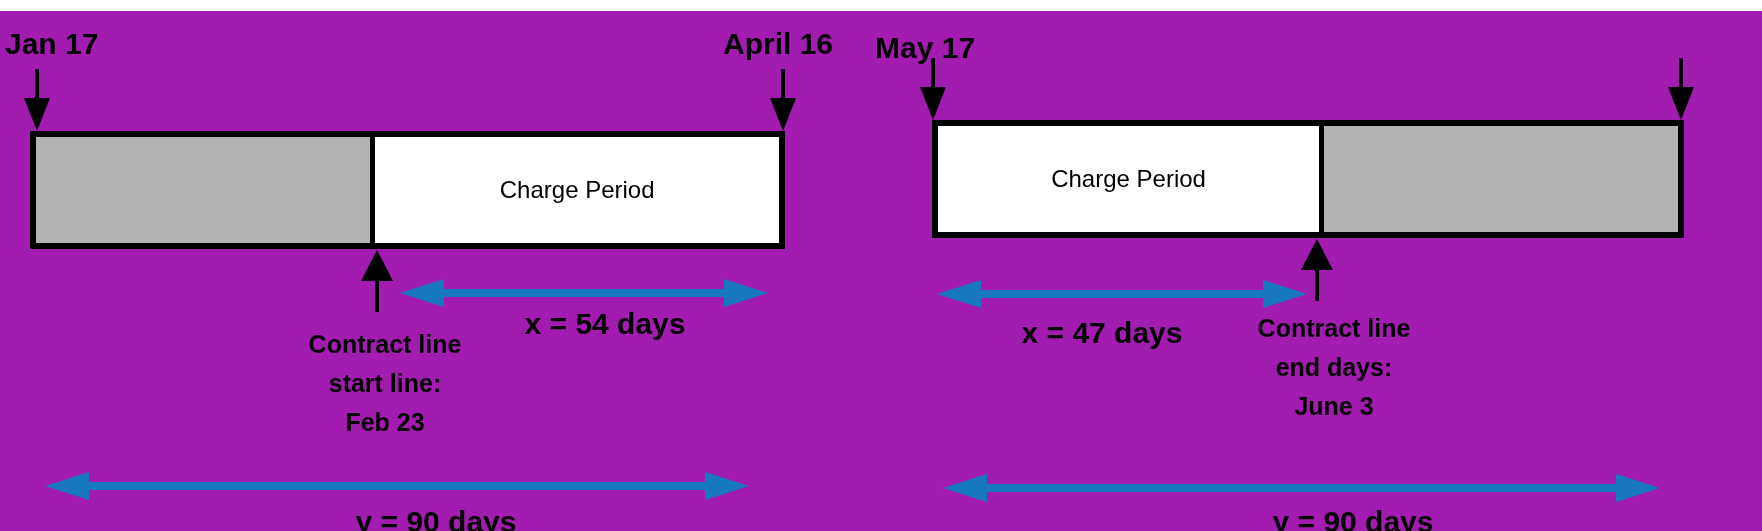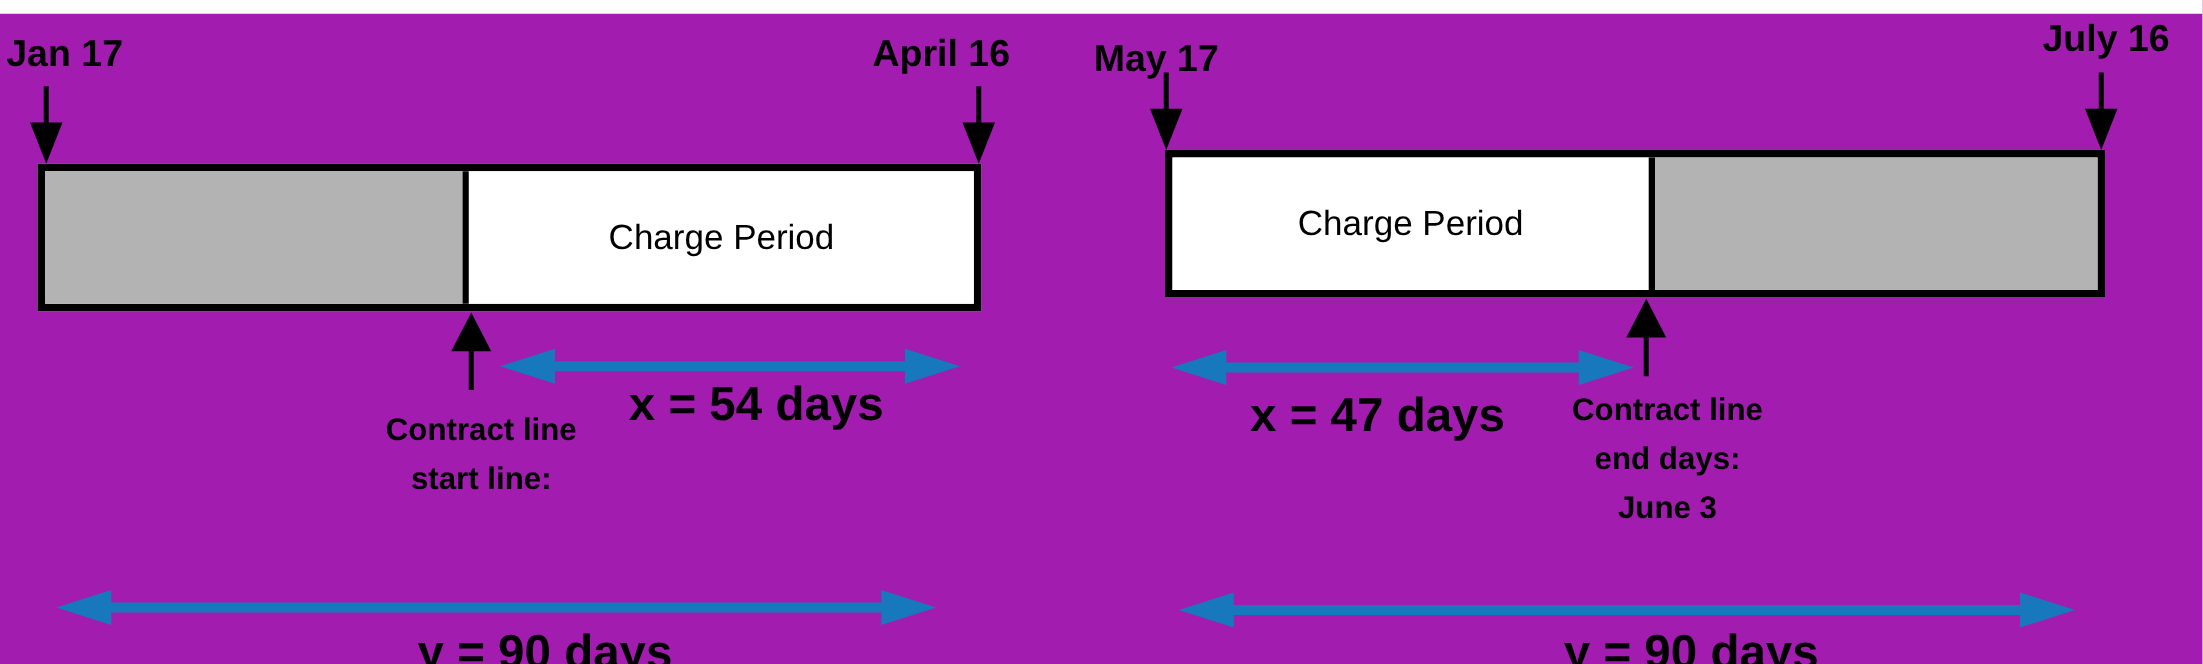--- a/index.html
+++ b/index.html
@@ -16,33 +16,33 @@
     color:#000;
     overflow:hidden;
     margin-top:11px;
   }
   
   .date-label{
     position:absolute;
     font-size:30px;font-weight:bold;line-height:34px;
     white-space:nowrap;
   }
-  .center{text-align:left;}
+  .center{text-align:center;}
   .span-label{
     position:absolute;
-    font-size:38px;font-weight:bold;line-height:32px;
+    font-size:30px;font-weight:bold;line-height:32px;
     text-align:center;white-space:nowrap;
   }
   .contract-note{
     position:absolute;
     font-size:25px;font-weight:bold;line-height:39px;
     text-align:center;white-space:nowrap;
   }
   .charge-label{
-    font-size:28px;font-weight:normal;color:#000;
+    font-size:24px;font-weight:normal;color:#000;
     white-space:nowrap;
   }
   
   .bar{
     position:absolute;height:118px;
     border:6px solid var(--black);
     box-sizing:border-box;
     display:flex;
     background:#fff;
   }
@@ -108,41 +108,41 @@
   </div>
 
   <div class="varrow up" style="left:361px;top:239px;">
     <div class="tri"></div>
     <div class="stem"></div>
   </div>
 
   <div class="contract-note" style="left:265px;top:314px;width:240px;">
     <div>Contract line</div>
     <div>start line:</div>
+    <div>Feb 23</div>
   </div>
 
   <div class="dbl" style="left:400px;top:268px;width:368px;">
     <div class="dhead-l"></div>
     <div class="dshaft"></div>
     <div class="dhead-r"></div>
   </div>
 
   <div class="span-label" style="left:455px;top:297px;width:300px;">x = 54 days</div>
 
   <div class="dbl" style="left:45px;top:461px;width:704px;">
     <div class="dhead-l"></div>
     <div class="dshaft"></div>
     <div class="dhead-r"></div>
   </div>
 
   <div class="span-label" style="left:286px;top:495px;width:300px;">y = 90 days</div>
 
   <div class="date-label" style="left:875px;top:20px;">May 17</div>
 
-  <div class="date-label center" style="left:1634px;top:4px;width:125px;">July 16</div>
 
   <div class="varrow down" style="left:920px;top:47px;">
     <div class="stem"></div>
     <div class="tri"></div>
   </div>
 
   <div class="varrow down" style="left:1668px;top:47px;">
     <div class="stem"></div>
     <div class="tri"></div>
   </div>

